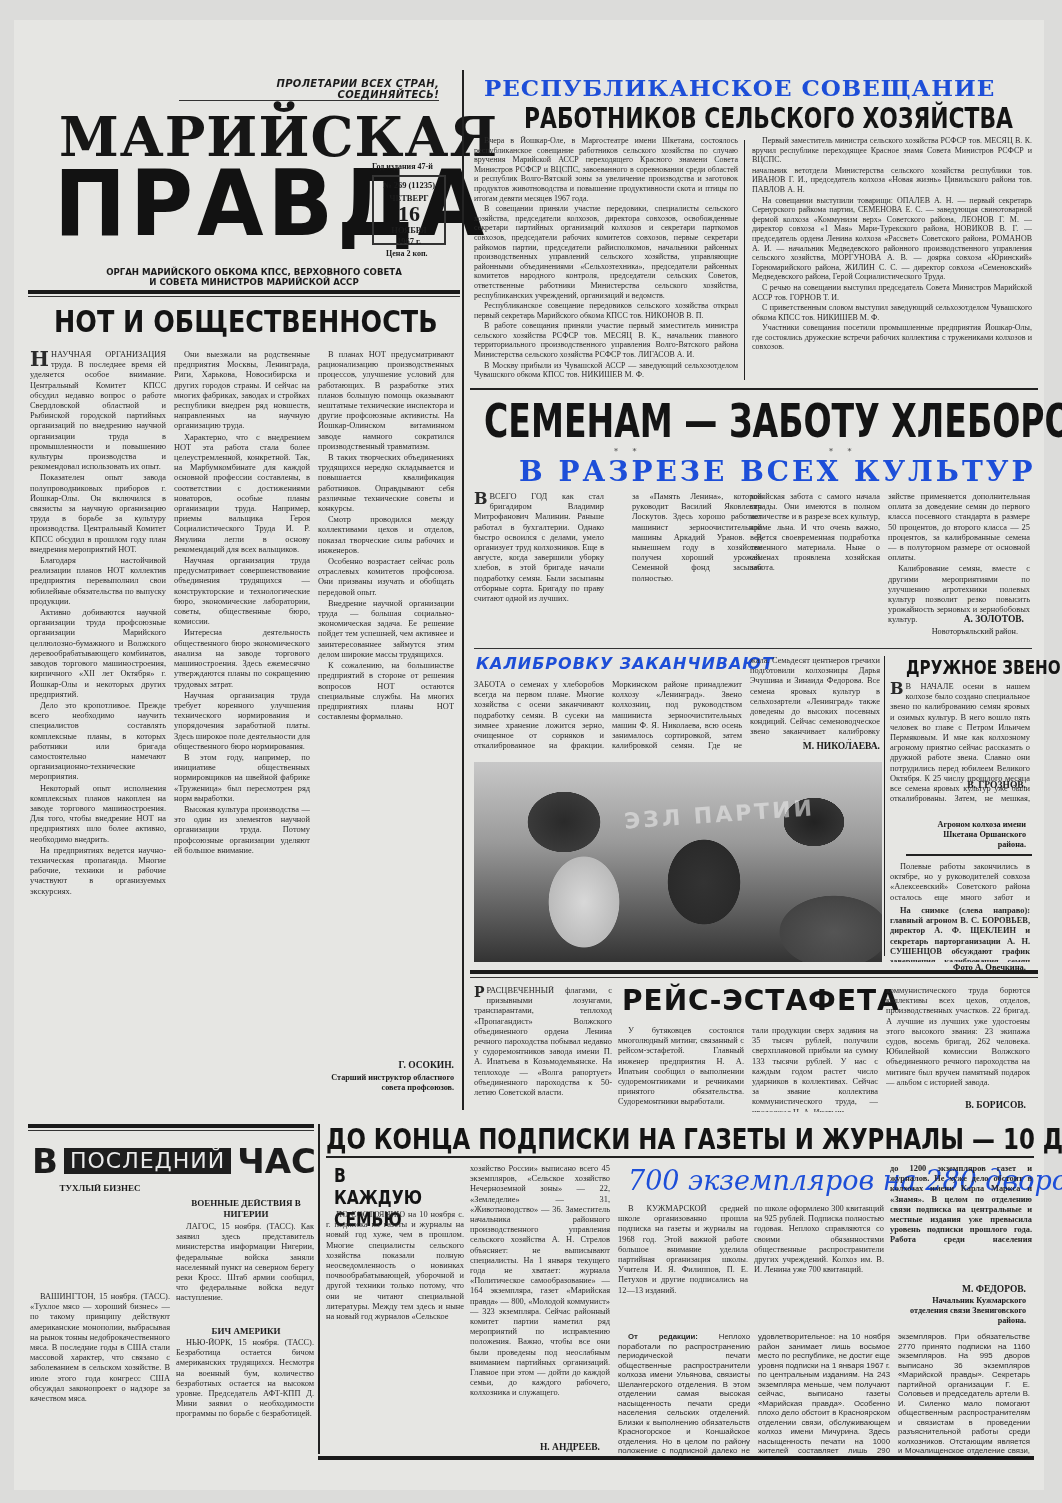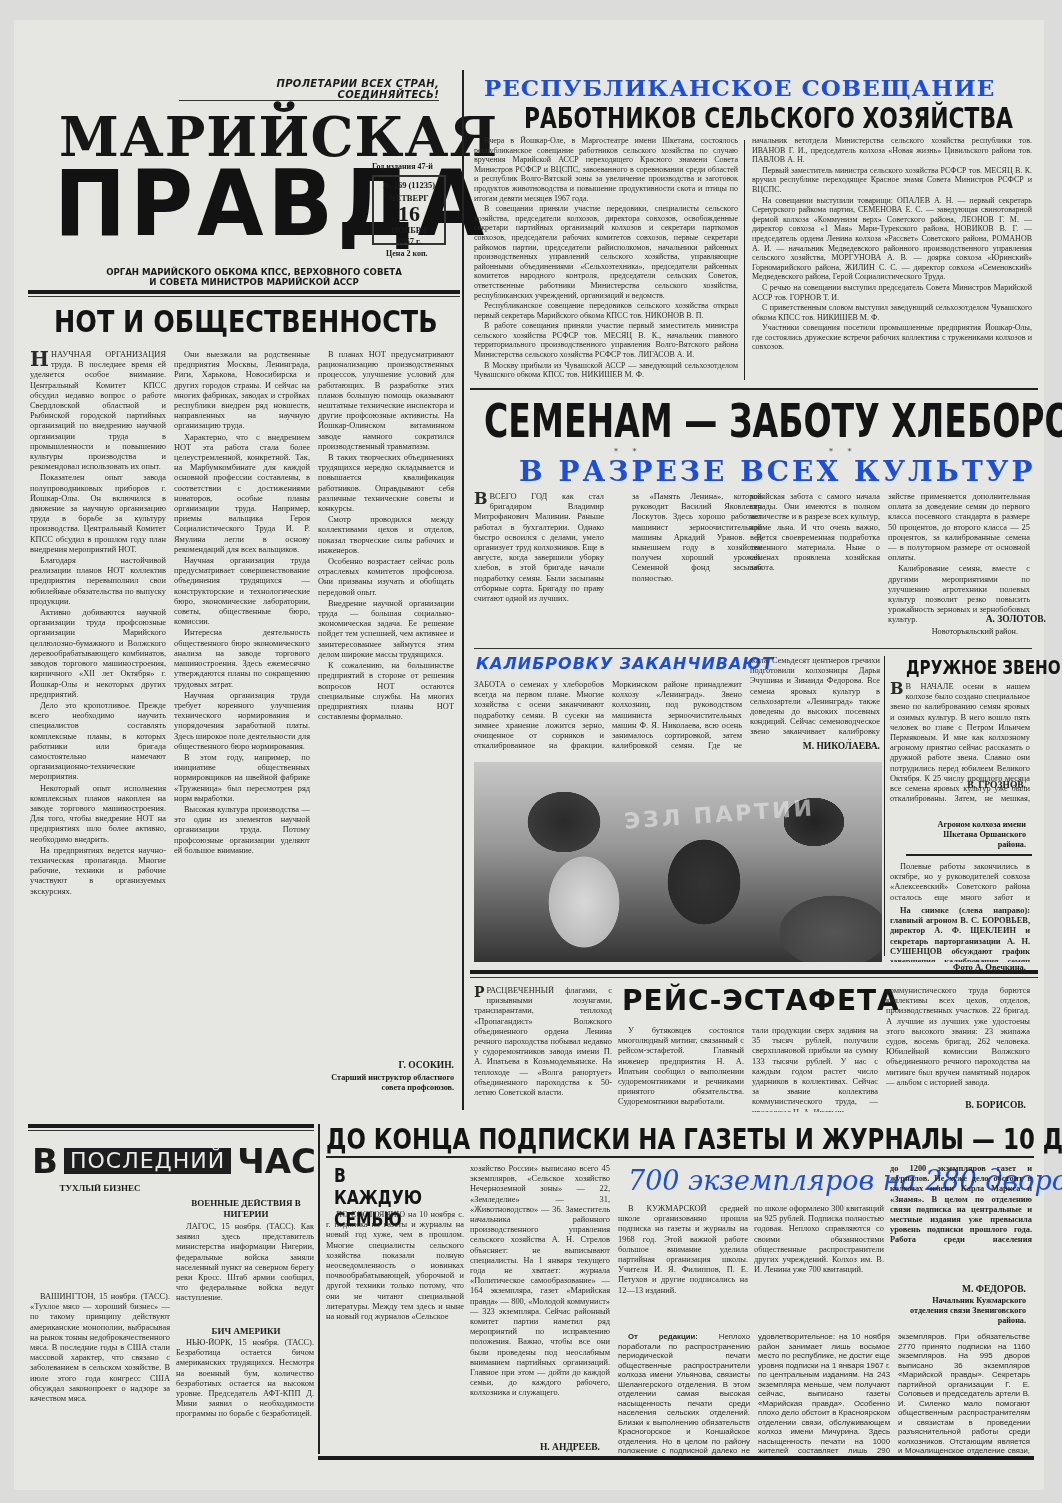--- a/index.html
+++ b/index.html
@@ -114,21 +114,21 @@
   <div class="abs organ">ОРГАН МАРИЙСКОГО ОБКОМА КПСС, ВЕРХОВНОГО СОВЕТА И СОВЕТА МИНИСТРОВ МАРИЙСКОЙ АССР</div>
 
   <div class="rule-h thick" style="left:14px; top:270px; width:432px;"></div>
   <div class="rule-h thin" style="left:14px; top:276px; width:432px;"></div>
   <div class="rule-v" style="left:448px; top:50px; height:1040px;"></div>
 
   <div class="abs hd-cond" style="left:40px; top:283px; font-size:31px; transform:scaleX(0.82);">НОТ И ОБЩЕСТВЕННОСТЬ</div>
 
   <div class="abs txt" style="left:16px; top:330px; width:136px; height:760px;">
     <p style="text-indent:0"><span class="dropcap">Н</span><span>НАУЧНАЯ ОРГАНИЗАЦИЯ труда. В последнее время ей уделяется особое внимание. Центральный Комитет КПСС обсудил недавно вопрос о работе Свердловской областной и Рыбинской городской партийных организаций по внедрению научной организации труда в промышленности и повышению культуры производства и рекомендовал использовать их опыт.</span></p>
-    <p>Показателен опыт завода полупроводниковых приборов г. Йошкар-Олы. Он включился в движение за научную организацию труда в борьбе за культуру производства. Центральный Комитет КПСС обсудил в прошлом году план внедрения мероприятий НОТ.</p>
+    <p>Показателен опыт завода полупроводниковых приборов г. Йошкар-Олы. Он включился в связисты за научную организацию труда в борьбе за культуру производства. Центральный Комитет КПСС обсудил в прошлом году план внедрения мероприятий НОТ.</p>
     <p>Благодаря настойчивой реализации планов НОТ коллектив предприятия перевыполнил свои юбилейные обязательства по выпуску продукции.</p>
     <p>Активно добиваются научной организации труда профсоюзные организации Марийского целлюлозно-бумажного и Волжского деревообрабатывающего комбинатов, заводов торгового машиностроения, кирпичного «XII лет Октября» г. Йошкар-Олы и некоторых других предприятий.</p>
     <p>Дело это кропотливое. Прежде всего необходимо научить специалистов составлять комплексные планы, в которых работники или бригада самостоятельно намечают организационно-технические мероприятия.</p>
     <p>Некоторый опыт исполнения комплексных планов накоплен на заводе торгового машиностроения. Для того, чтобы внедрение НОТ на предприятиях шло более активно, необходимо внедрить.</p>
     <p>На предприятиях ведется научно-техническая пропаганда. Многие рабочие, техники и рабочие участвуют в организуемых экскурсиях.</p>
   </div>
   <div class="abs txt" style="left:160px; top:330px; width:136px; height:760px;">
     <p>Они выезжали на родственные предприятия Москвы, Ленинграда, Риги, Харькова, Новосибирска и других городов страны. И сейчас на многих фабриках, заводах и стройках республики внедрен ряд новшеств, направленных на научную организацию труда.</p>
     <p>Характерно, что с внедрением НОТ эта работа стала более целеустремленной, конкретной. Так, на Марбумкомбинате для каждой основной профессии составлены, в соответствии с достижениями новаторов, особые планы организации труда. Например, приемы вальщика Героя Социалистического Труда И. Р. Ямулина легли в основу рекомендаций для всех вальщиков.</p>
     <p>Научная организация труда предусматривает совершенствование объединения трудящихся — конструкторские и технологические бюро, экономические лаборатории, советы, общественные бюро, комиссии.</p>
@@ -153,22 +153,22 @@
 
   <div class="abs txt" style="left:460px; top:116px; width:264px; height:250px; font-size:8px; line-height:9.6px;">
     <p>Вчера в Йошкар-Оле, в Маргостеатре имени Шкетана, состоялось республиканское совещание работников сельского хозяйства по случаю вручения Марийской АССР переходящего Красного знамени Совета Министров РСФСР и ВЦСПС, завоеванного в соревновании среди областей и республик Волго-Вятской зоны за увеличение производства и заготовок продуктов животноводства и повышение продуктивности скота и птицы по итогам девяти месяцев 1967 года.</p>
     <p>В совещании приняли участие передовики, специалисты сельского хозяйства, председатели колхозов, директора совхозов, освобожденные секретари партийных организаций колхозов и секретари парткомов совхозов, председатели рабочих комитетов совхозов, первые секретари райкомов партии, председатели райисполкомов, начальники районных производственных управлений сельского хозяйства, управляющие районными объединениями «Сельхозтехника», председатели районных комитетов народного контроля, председатели сельских Советов, ответственные работники Министерства сельского хозяйства, республиканских учреждений, организаций и ведомств.</p>
     <p>Республиканское совещание передовиков сельского хозяйства открыл первый секретарь Марийского обкома КПСС тов. НИКОНОВ В. П.</p>
     <p>В работе совещания приняли участие первый заместитель министра сельского хозяйства РСФСР тов. МЕСЯЦ В. К., начальник главного территориального производственного управления Волго-Вятского района Министерства сельского хозяйства РСФСР тов. ЛИГАСОВ А. И.</p>
     <p>В Москву прибыли из Чувашской АССР — заведующий сельхозотделом Чувашского обкома КПСС тов. НИКИШЕВ М. Ф.</p>
   </div>
   <div class="rule-v" style="left:730px; top:120px; height:240px; width:1px;"></div>
   <div class="abs txt" style="left:738px; top:116px; width:280px; height:250px; font-size:8px; line-height:9.6px;">
+    <p>Первый заместитель министра сельского хозяйства РСФСР тов. МЕСЯЦ В. К. вручил республике переходящее Красное знамя Совета Министров РСФСР и ВЦСПС.</p>
     <p style="text-indent:0">начальник ветотдела Министерства сельского хозяйства республики тов. ИВАНОВ Г. И., председатель колхоза «Новая жизнь» Цивильского района тов. ПАВЛОВ А. Н.</p>
-    <p>Первый заместитель министра сельского хозяйства РСФСР тов. МЕСЯЦ В. К. вручил республике переходящее Красное знамя Совета Министров РСФСР и ВЦСПС.</p>
     <p>На совещании выступили товарищи: ОПАЛЕВ А. Н. — первый секретарь Сернурского райкома партии, СЕМЕНОВА Е. С. — заведующая свинотоварной фермой колхоза «Коммунизм верх» Советского района, ЛЕОНОВ Г. М. — директор совхоза «1 Мая» Мари-Турекского района, НОВИКОВ В. Г. — председатель ордена Ленина колхоза «Рассвет» Советского района, РОМАНОВ А. И. — начальник Медведевского районного производственного управления сельского хозяйства, МОРГУНОВА А. В. — доярка совхоза «Юринский» Горномарийского района, ЖИЛИН С. С. — директор совхоза «Семеновский» Медведевского района, Герой Социалистического Труда.</p>
     <p>С речью на совещании выступил председатель Совета Министров Марийской АССР тов. ГОРНОВ Т. И.</p>
     <p>С приветственным словом выступил заведующий сельхозотделом Чувашского обкома КПСС тов. НИКИШЕВ М. Ф.</p>
     <p>Участники совещания посетили промышленные предприятия Йошкар-Олы, где состоялись дружеские встречи рабочих коллектива с тружениками колхозов и совхозов.</p>
 
   </div>
 
   <div class="rule-h" style="left:456px; top:368px; width:568px;"></div>
 
   <div class="abs hd-cond" style="left:470px; top:374px; font-size:46px; transform:scaleX(0.72);">СЕМЕНАМ — ЗАБОТУ ХЛЕБОРОБСКУЮ</div>
@@ -182,21 +182,21 @@
   <div class="abs txt" style="left:618px; top:472px; width:130px; height:140px;">
     <p style="text-indent:0">за «Память Ленина», которой руководит Василий Яковлевич Лоскутов. Здесь хорошо работает машинист зерноочистительной машины Аркадий Уранов. В нынешнем году в хозяйстве получен хороший урожай. Семенной фонд засыпан полностью.</p>
   </div>
   <div class="abs txt" style="left:736px; top:472px; width:130px; height:140px;">
     <p style="text-indent:0">хозяйская забота с самого начала страды. Они имеются в полном количестве и в разрезе всех культур, кроме льна. И что очень важно, ведется своевременная подработка семенного материала. Ныне о семенах проявлена хозяйская забота.</p>
   </div>
   <div class="abs txt" style="left:874px; top:472px; width:142px; height:140px;">
     <p style="text-indent:0">зяйстве применяется дополнительная оплата за доведение семян до первого класса посевного стандарта в размере 50 процентов, до второго класса — 25 процентов, за калиброванные семена — в полуторном размере от основной оплаты.</p>
     <p>Калибрование семян, вместе с другими мероприятиями по улучшению агротехники полевых культур позволит резко повысить урожайность зерновых и зернобобовых культур.</p>
   </div>
-  <div class="abs sign" style="left:896px; top:594px; width:136px;">А. ЗОЛОТОВ.</div>
+  <div class="abs sign" style="left:874px; top:594px; width:136px;">А. ЗОЛОТОВ.</div>
   <div class="abs signsub" style="left:874px; top:607px; width:130px; font-weight:normal;">Новоторъяльский район.</div>
 
   <div class="rule-h thin" style="left:460px; top:628px; width:558px;"></div>
 
   <div class="abs hd-serif" style="left:462px; top:634px; font-size:16px; font-style:italic; font-family:'DejaVu Sans', sans-serif; letter-spacing:1px;">КАЛИБРОВКУ ЗАКАНЧИВАЮТ</div>
   <div class="abs txt" style="left:460px; top:660px; width:130px; height:70px;">
     <p style="text-indent:0">ЗАБОТА о семенах у хлеборобов всегда на первом плане. Многие хозяйства с осени заканчивают подработку семян. В сусеки на зимнее хранение ложится зерно, очищенное от сорняков и откалиброванное на фракции. Первенство в этой работе в</p>
   </div>
   <div class="abs txt" style="left:598px; top:660px; width:130px; height:70px;">
     <p style="text-indent:0">Моркинском районе принадлежит колхозу «Ленинград». Звено колхозниц, под руководством машиниста зерноочистительных машин Ф. Я. Николаева, всю осень занималось сортировкой, затем калибровкой семян. Где не справлялись сортировки — на помощь приходили кру-</p>

